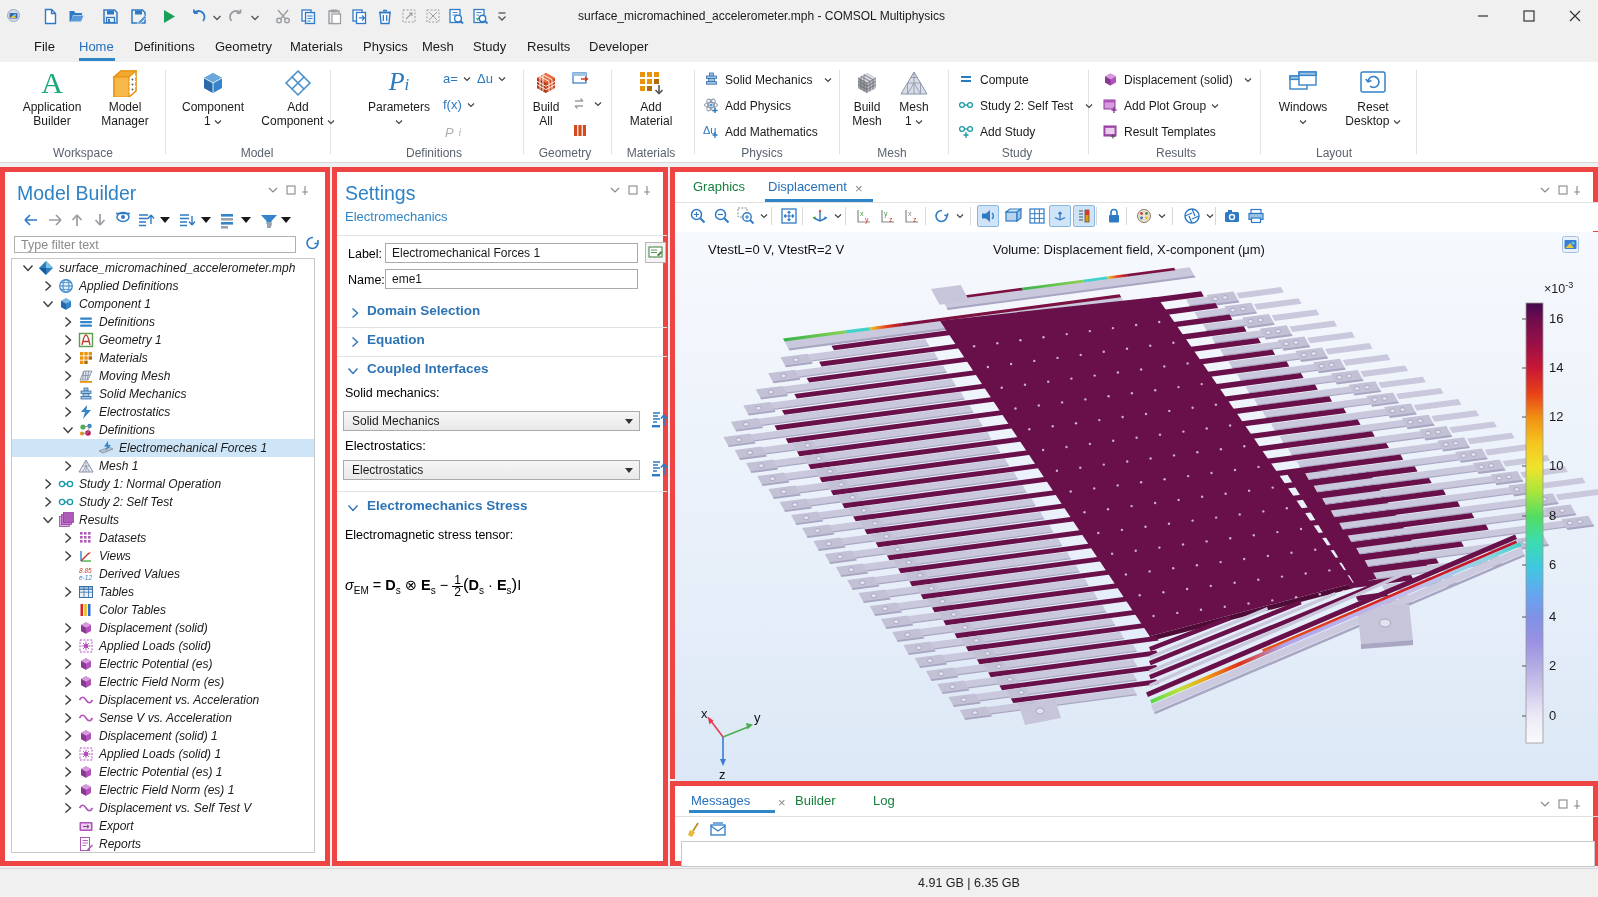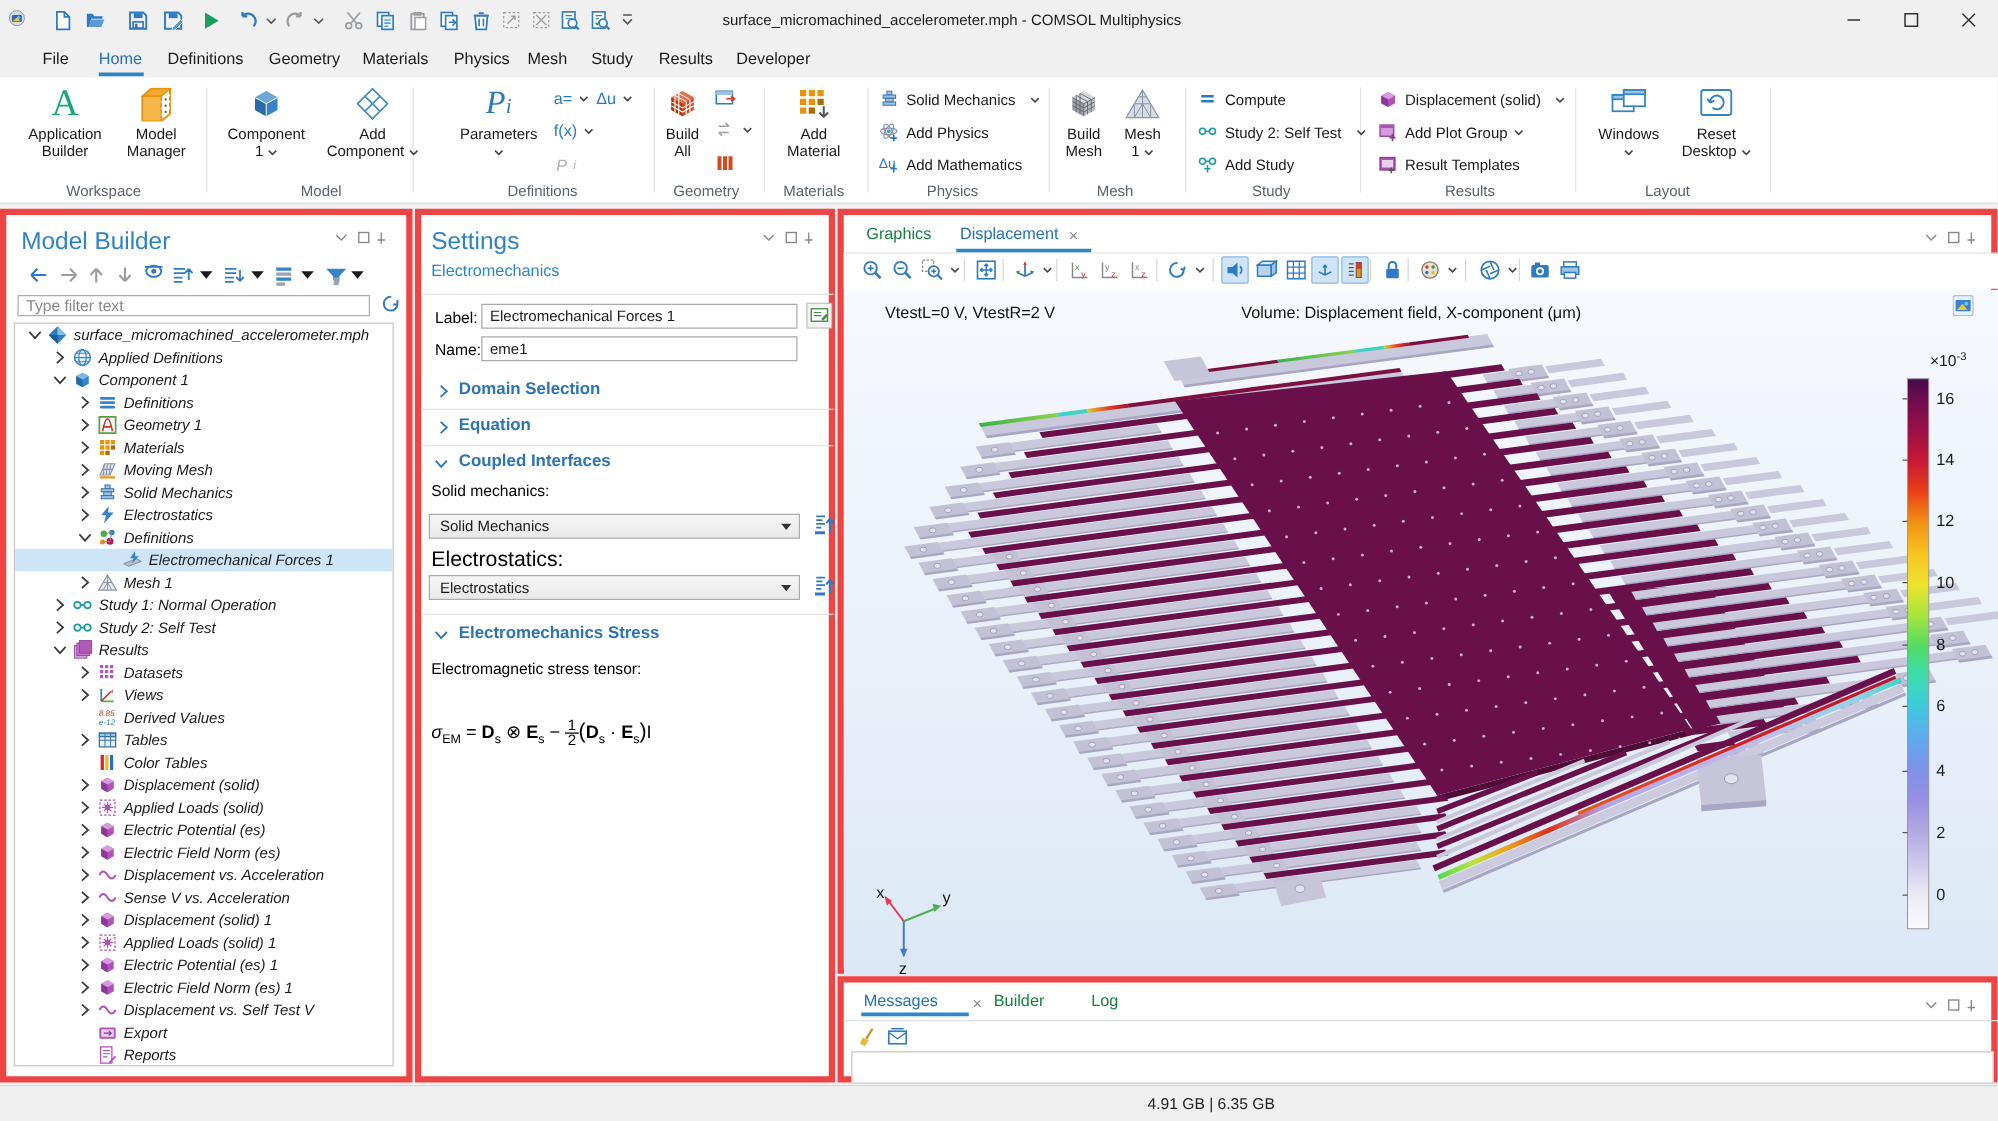--- a/index.html
+++ b/index.html
@@ -1001,21 +1001,21 @@
 <div class="shead abs" style="left:30px;top:189px">Coupled Interfaces</div>
 <div class="abs" style="left:8px;top:214px;font-size:12.5px">Solid mechanics:</div>
 <div class="combo" style="left:6px;top:239px;width:297px">Solid Mechanics<span class="arr"></span></div>
 <div class="abs" style="left:314px;top:238px"><svg width="18" height="20" viewBox="0 0 18 20">
         <g stroke="#2f7ac5" stroke-width="1.4" fill="none">
           <path d="M2 3 h7 M2 6 h5 M2 9 h7 M2 12 h4"></path>
           <path d="M13 16 V5 M13 5 l-3 3.5 M13 5 l3 3.5" stroke-width="1.6"></path>
         </g>
         <rect x="1" y="15" width="8" height="2.4" fill="#2f7ac5"></rect>
       </svg></div>
-<div class="abs" style="left:8px;top:266px;font-size:17px">Electrostatics:</div>
+<div class="abs" style="left:8px;top:266px;font-size:13px">Electrostatics:</div>
 <div class="combo" style="left:6px;top:288px;width:297px">Electrostatics<span class="arr"></span></div>
 <div class="abs" style="left:314px;top:287px"><svg width="18" height="20" viewBox="0 0 18 20">
         <g stroke="#2f7ac5" stroke-width="1.4" fill="none">
           <path d="M2 3 h7 M2 6 h5 M2 9 h7 M2 12 h4"></path>
           <path d="M13 16 V5 M13 5 l-3 3.5 M13 5 l3 3.5" stroke-width="1.6"></path>
         </g>
         <rect x="1" y="15" width="8" height="2.4" fill="#2f7ac5"></rect>
       </svg></div>
 <div class="abs" style="left:0;top:319px;width:330px;border-top:1px solid #e2e2e2"></div>
 <div class="abs" style="left:8px;top:328px"><svg width="16" height="16" viewBox="0 0 16 16">

